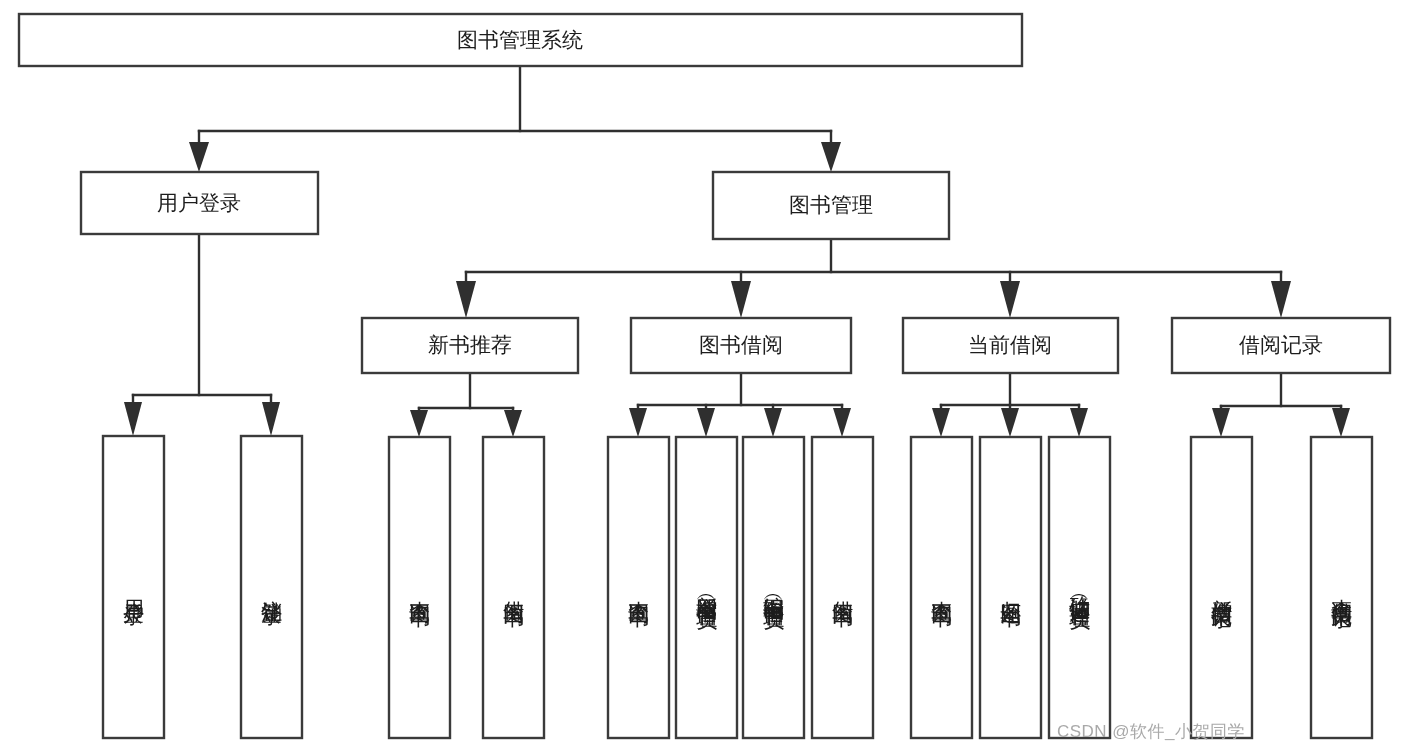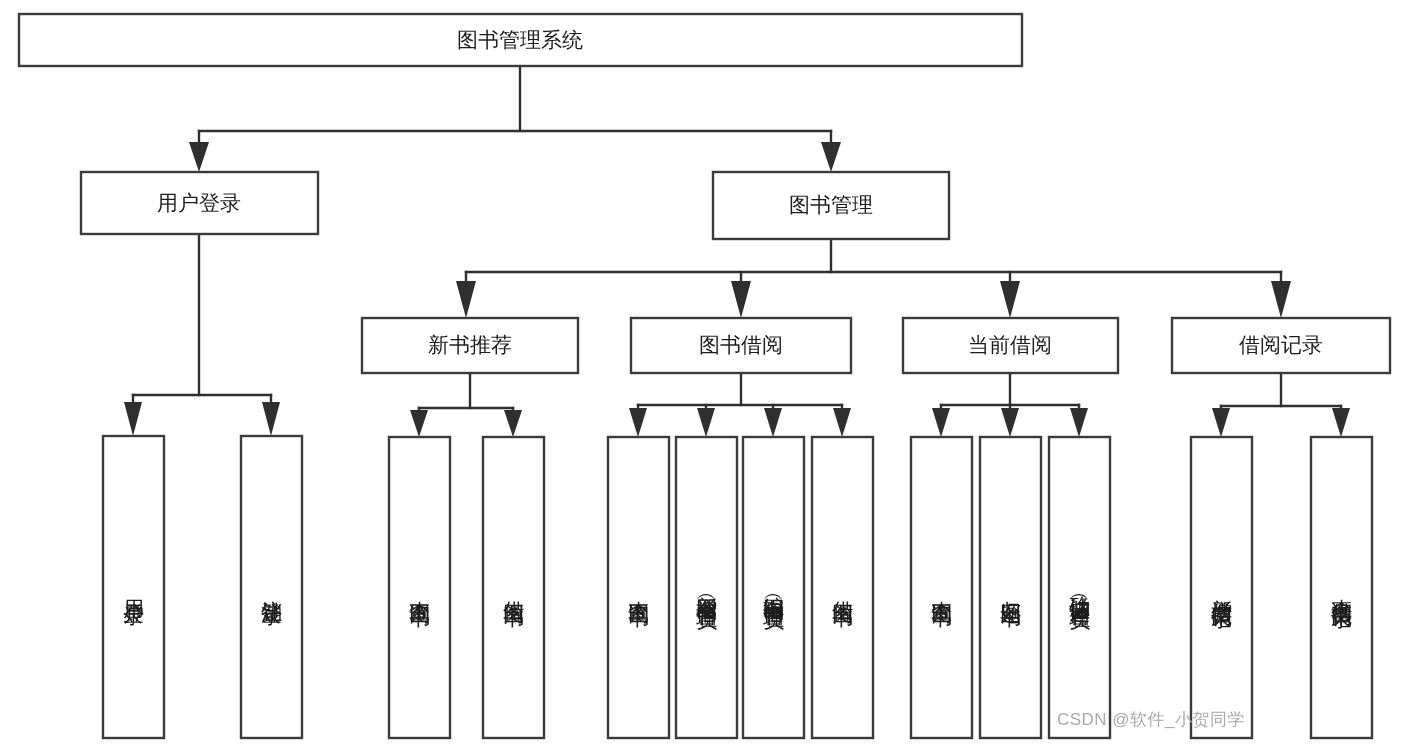--- a/index.html
+++ b/index.html
@@ -65,21 +65,21 @@
     font-size: 21px;
     line-height: 1.16;
     letter-spacing: 2px;
     color: #1d1d1d;
     white-space: nowrap;
     text-align: center;
   }
   .watermark {
     position: absolute;
     right: 10px;
-    bottom: 16px;
+    bottom: 4px;
     font-family: "Liberation Sans", "DejaVu Sans", sans-serif;
     font-size: 17px;
     color: #a9a9a9;
     letter-spacing: 0.5px;
     white-space: nowrap;
     user-select: none;
   }
 </style>
 </head>
 <body>

